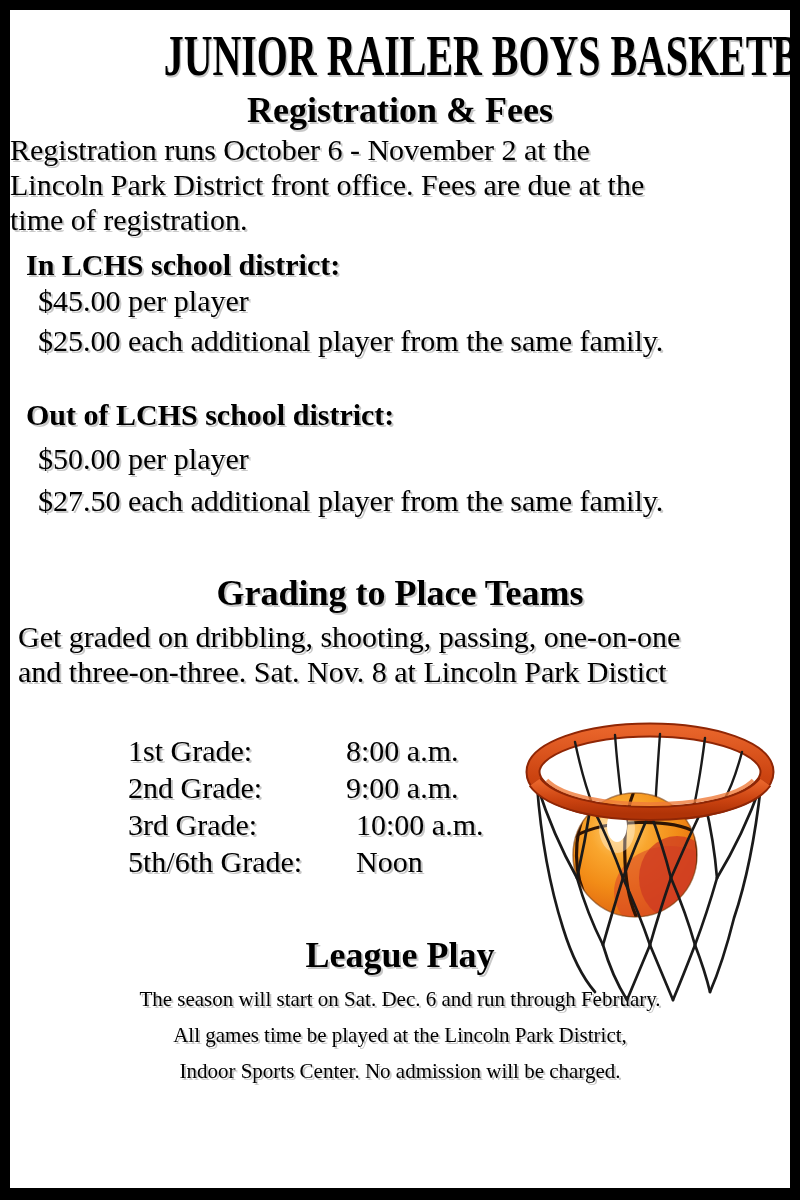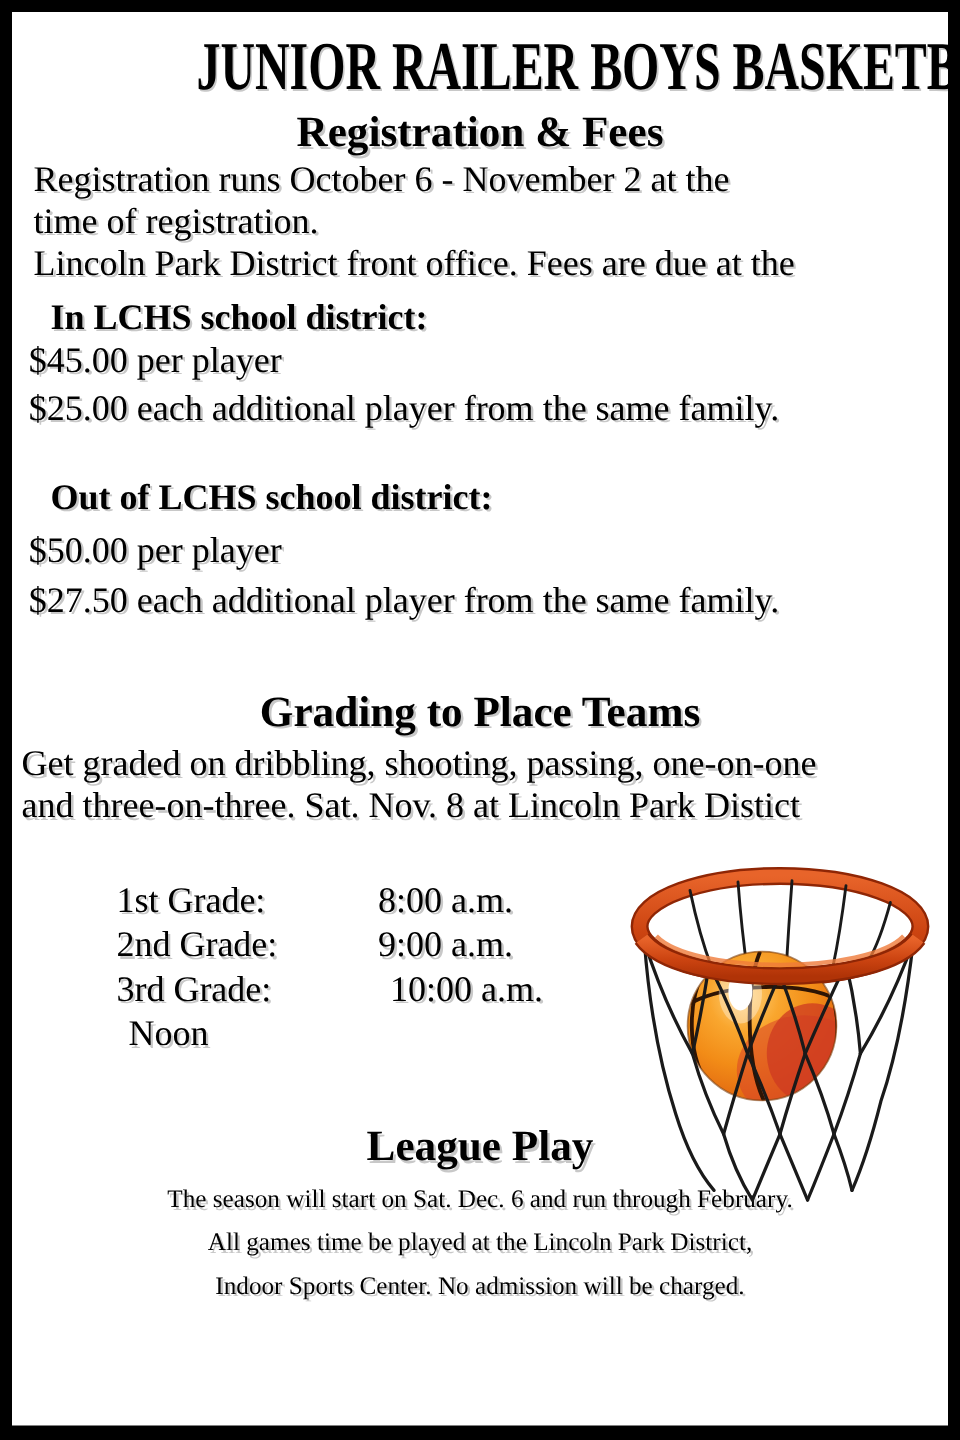--- a/index.html
+++ b/index.html
@@ -21,35 +21,35 @@
     font-size:57px; font-weight:bold;
     transform:scaleX(0.70);
     transform-origin:50% 50%;
     white-space:nowrap;
   }
   .section-heading {
     text-align:center; font-size:36px; font-weight:bold;
     line-height:40px; margin:0;
   }
   .heading-reg { margin-top:2px; }
-  .intro { margin-top:2px; padding-left:18px; }
+  .intro { margin-top:2px; }
   .bodyline { font-size:30px; line-height:35px; white-space:nowrap; }
   .subhead {
     font-size:30px; font-weight:bold; line-height:36px;
-    padding-left:32px; white-space:nowrap;
+    padding-left:16px; white-space:nowrap;
   }
   .sub-in  { margin-top:10px; }
   .sub-out { margin-top:38px; }
-  .feeline { font-size:30px; line-height:36px; padding-left:14px; white-space:nowrap; }
+  .feeline { font-size:30px; line-height:36px; padding-left:28px; white-space:nowrap; }
   .fee-gap1 { margin-top:4px; }
   .fee-gap2 { margin-top:8px; }
   .fee-gap3 { margin-top:6px; }
   .heading-grading { margin-top:54px; }
   .grading-body { margin-top:6px; padding-left:8px; }
-  .schedule { margin-top:43px; padding-left:87px; }
+  .schedule { margin-top:43px; padding-left:118px; }
   .schedule-row { display:flex; font-size:30px; line-height:37px; }
   .schedule-row .grade { width:218px; white-space:nowrap; }
   .schedule-row .time  { white-space:nowrap; }
   .schedule-row:nth-child(3) .time,
   .schedule-row:nth-child(4) .time { padding-left:10px; }
   .heading-league { margin-top:55px; }
   .league-body { margin-top:6px; }
   .league-line { font-size:21px; line-height:36px; text-align:center; white-space:nowrap; }
   .hoop-art {
     position:absolute; left:495px; top:690px;
@@ -62,22 +62,22 @@
 <div class="page">
 
   <div class="title-wrap">
     <span class="title-text txt">JUNIOR RAILER BOYS BASKETBALL</span>
   </div>
 
   <div>
     <div class="section-heading heading-reg txt">Registration &amp; Fees</div>
     <div class="intro">
       <div class="bodyline txt">Registration runs October 6 - November 2 at the</div>
+      <div class="bodyline txt">Lincoln Park District front office. Fees are due at the</div>
       <div class="bodyline txt">time of registration.</div>
-      <div class="bodyline txt">Lincoln Park District front office. Fees are due at the</div>
     </div>
 
     <div class="subhead sub-in txt">In LCHS school district:</div>
     <div class="feeline txt">$45.00 per player</div>
     <div class="feeline fee-gap1 txt">$25.00 each additional player from the same family.</div>
 
     <div class="subhead sub-out txt">Out of LCHS school district:</div>
     <div class="feeline fee-gap2 txt">$50.00 per player</div>
     <div class="feeline fee-gap3 txt">$27.50 each additional player from the same family.</div>
   </div>
@@ -96,20 +96,21 @@
       </div>
       <div class="schedule-row">
         <span class="grade txt">2nd Grade:</span>
         <span class="time txt">9:00 a.m.</span>
       </div>
       <div class="schedule-row">
         <span class="grade txt">3rd Grade:</span>
         <span class="time txt">10:00 a.m.</span>
       </div>
       <div class="schedule-row">
+        <span class="grade txt">5th/6th Grade:</span>
         <span class="time txt">Noon</span>
       </div>
     </div>
   </div>
 
   <div class="hoop-art">
     <svg width="290" height="315" viewBox="0 0 290 315" xmlns="http://www.w3.org/2000/svg">
       <defs>
         <linearGradient id="rimGrad" x1="0" y1="0" x2="0" y2="1">
           <stop offset="0" stop-color="#e8642a"></stop>

